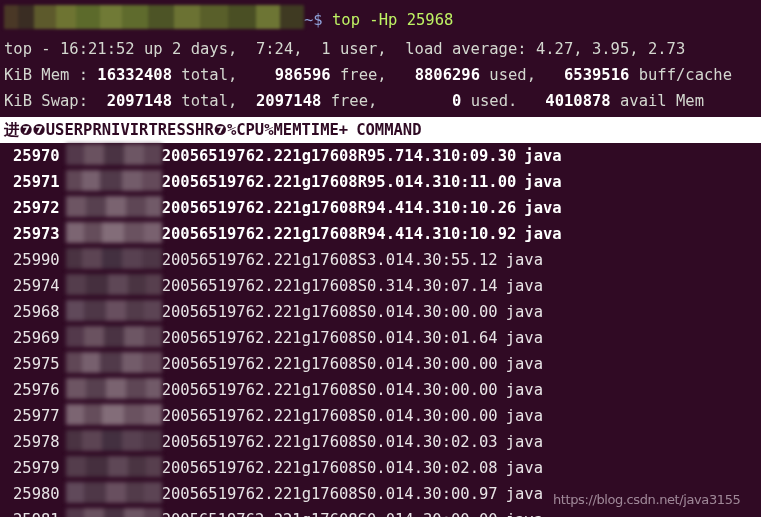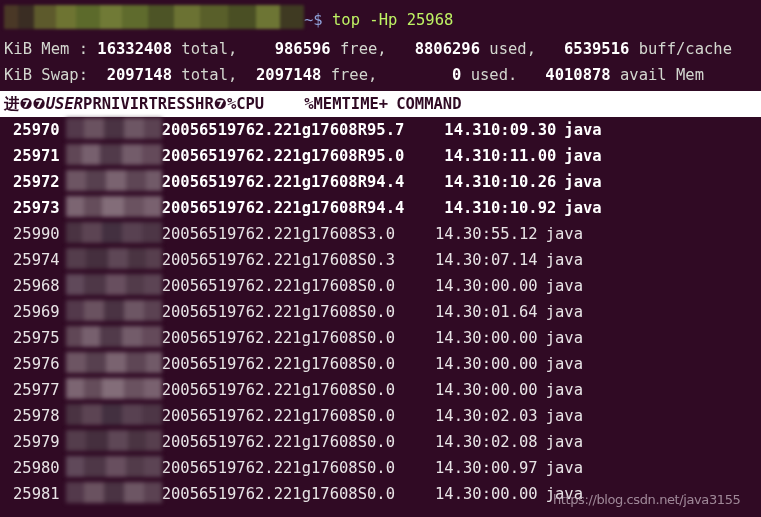--- a/index.html
+++ b/index.html
@@ -92,29 +92,29 @@
     position: relative;
     height: 26px;
     line-height: 26px;
     white-space: pre;
     padding-left: 13px;
     color: #e8e4e6;
   }
   .prow.hot { font-weight: bold; color: #ffffff; }
 
   .c-pid   { width: 56px; text-align: right; }
-  .c-user  { width: 104px; font-style: italic; }
+  .c-user  { width: 104px; }
   .c-pr    { width: 38px; text-align: right; }
   .c-ni    { width: 30px; text-align: right; }
   .c-virt  { width: 86px; text-align: right; }
   .c-res   { width: 66px; text-align: right; }
   .c-shr   { width: 72px; text-align: right; }
   .c-s     { width: 22px; text-align: right; }
   .c-cpu   { width: 48px; text-align: right; }
-  .c-mem   { width: 44px; text-align: center; margin-left: 40px; }
+  .c-mem   { width: 44px; text-align: center; }
   .c-time  { width: 88px; text-align: right; }
   .c-cmd   { width: 80px; text-align: right; padding-left: 8px; }
 
   
   .user-redact {
     display: inline-block;
     width: 96px;
     height: 21px;
     vertical-align: -4px;
     margin-left: 6px;
@@ -142,20 +142,21 @@
     pointer-events: none;
   }
 </style>
 </head>
 <body>
 
 <div id="terminal">
 
   <div class="line" id="prompt-line"><span class="redact" id="prompt-redact"></span><span class="prompt-sym">~$ </span><span class="cmd-text">top -Hp 25968</span></div>
 
+  <div class="line summary"><span>top - 16:21:52 up 2 days,  7:24,  1 user,  load average: 4.27, 3.95, 2.73</span></div>
 
   <div class="line summary"><span>KiB Mem :</span><span> </span><span class="b">16332408</span><span> total,</span><span>    </span><span class="b">986596</span><span> free,</span><span>   </span><span class="b">8806296</span><span> used,</span><span>   </span><span class="b">6539516</span><span> buff/cache</span></div>
 
   <div class="line summary"><span>KiB Swap:</span><span>  </span><span class="b">2097148</span><span> total,</span><span>  </span><span class="b">2097148</span><span> free,</span><span>        </span><span class="b">0</span><span> used.</span><span>   </span><span class="b">4010878</span><span> avail Mem</span></div>
 
   <div id="col-header"><span class="c-pid cjk" style="text-align:left;width:56px;"><span class="cjk">进</span><span class="cjk">❼❼</span></span><span class="c-user">USER</span><span class="c-pr">PR</span><span class="c-ni">NI</span><span class="c-virt">VIRT</span><span class="c-res">RES</span><span class="c-shr">SHR</span><span class="c-s cjk">❼</span><span class="c-cpu">%CPU</span><span class="c-mem">%MEM</span><span class="c-time">TIME+</span><span class="c-cmd">COMMAND</span></div>
 
   <div id="rows-container">
       <div class="prow hot"><span class="c-pid">25970</span><span class="c-user"><span class="user-redact ur0"></span></span><span class="c-pr">20</span><span class="c-ni">0</span><span class="c-virt">5651976</span><span class="c-res">2.221g</span><span class="c-shr">17608</span><span class="c-s">R</span><span class="c-cpu">95.7</span><span class="c-mem">14.3</span><span class="c-time">10:09.30</span><span class="c-cmd">java</span></div>
       <div class="prow hot"><span class="c-pid">25971</span><span class="c-user"><span class="user-redact ur1"></span></span><span class="c-pr">20</span><span class="c-ni">0</span><span class="c-virt">5651976</span><span class="c-res">2.221g</span><span class="c-shr">17608</span><span class="c-s">R</span><span class="c-cpu">95.0</span><span class="c-mem">14.3</span><span class="c-time">10:11.00</span><span class="c-cmd">java</span></div>

